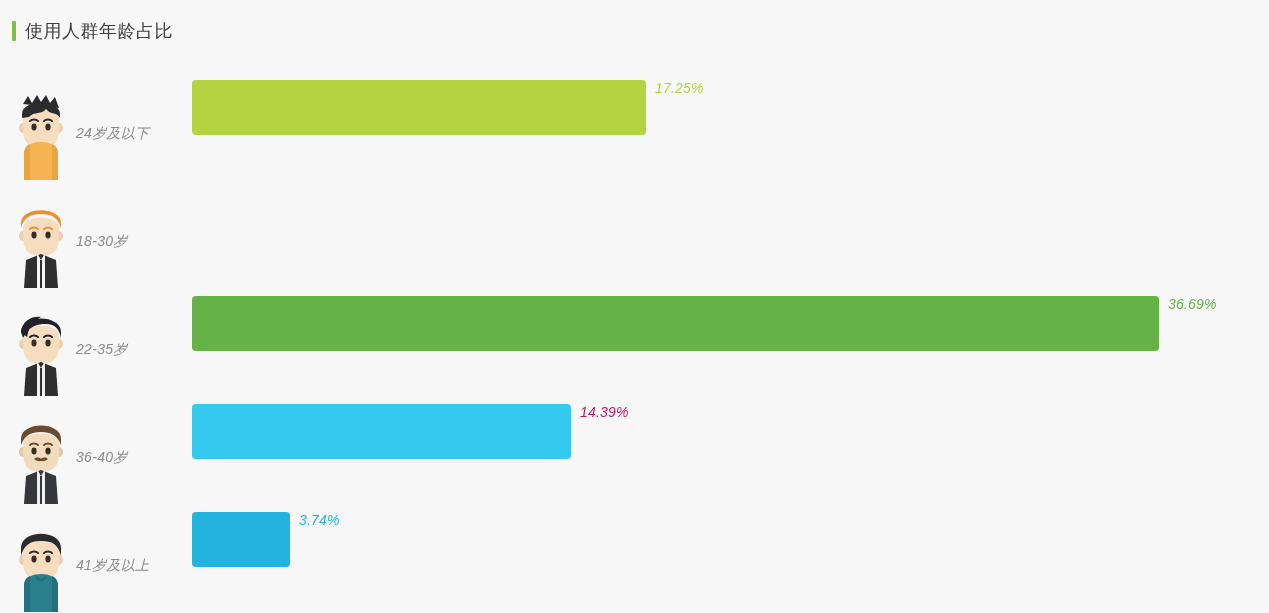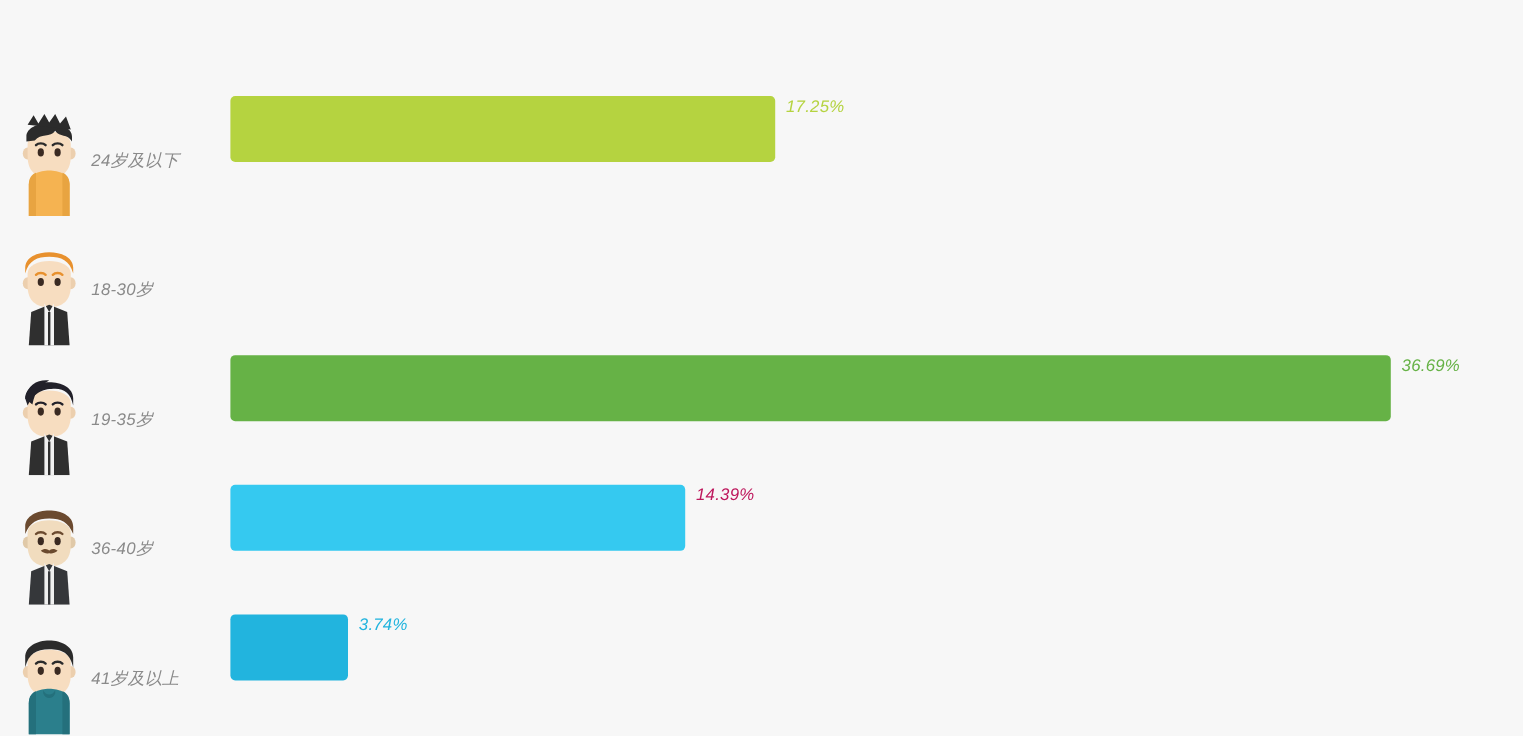--- a/index.html
+++ b/index.html
@@ -111,20 +111,24 @@
     white-space: nowrap;
     flex: 0 0 auto;
     letter-spacing: 0.2px;
   }
 </style>
 </head>
 <body>
 
 <div class="page">
 
+  <div class="title-row">
+    <div class="title-accent" style="background: rgb(124, 193, 65);"></div>
+    <div class="title-text">使用人群年龄占比</div>
+  </div>
 
   <div class="chart" id="chart-root">
       <div class="row">
         <div class="row-inner">
           <div class="avatar-wrap">
             <svg class="avatar-svg" viewBox="0 0 62 92" xmlns="http://www.w3.org/2000/svg">
               <ellipse cx="13" cy="40" rx="4" ry="5" fill="#eccfae"></ellipse>
               <ellipse cx="49" cy="40" rx="4" ry="5" fill="#eccfae"></ellipse>
               <path d="M13 32 C13 18 49 18 49 32 L49 42 C49 55 42 60 31 60 C20 60 13 55 13 42 Z" fill="#f7ddc0"></path>
               <path d="M12 26 C12 11 50 11 50 26 L50 30 C46 23 40 27 36 21 C32 27 24 23 19 29 L12 30 Z" fill="#2b2b2b"></path>
@@ -176,21 +180,21 @@
               <path d="M11 28 C13 16 22 12 31 13 C24 17 19 22 17 33 Z" fill="#22212a"></path>
               <ellipse cx="24" cy="39" rx="2.6" ry="3.4" fill="#3a2a22"></ellipse>
               <ellipse cx="38" cy="39" rx="2.6" ry="3.4" fill="#3a2a22"></ellipse>
               <path d="M20 33 C22 31 26 31 28 33" stroke="#22212a" stroke-width="2" fill="none" stroke-linecap="round"></path>
               <path d="M34 33 C36 31 40 31 42 33" stroke="#22212a" stroke-width="2" fill="none" stroke-linecap="round"></path>
               <path d="M16 64 L31 58 L46 64 L48 92 L14 92 Z" fill="#2f2f2f"></path>
               <path d="M27 57 L31 64 L35 57 L35 92 L27 92 Z" fill="#f0f0f0"></path>
               <path d="M30 64 L32 64 L32 92 L30 92 Z" fill="#2f2f2f"></path>
             </svg>
           </div>
-          <div class="cat-label">19-35岁</div>
+          <div class="cat-label">22-35岁</div>
         </div>
         <div class="bar-area">
           <div class="bar" style="width: 967px; background: rgb(102, 178, 70);"></div>
           <div class="bar-value" style="color: rgb(102, 178, 70);">36.69%</div>
         </div>
       </div>
       <div class="row">
         <div class="row-inner">
           <div class="avatar-wrap">
             <svg class="avatar-svg" viewBox="0 0 62 92" xmlns="http://www.w3.org/2000/svg">

